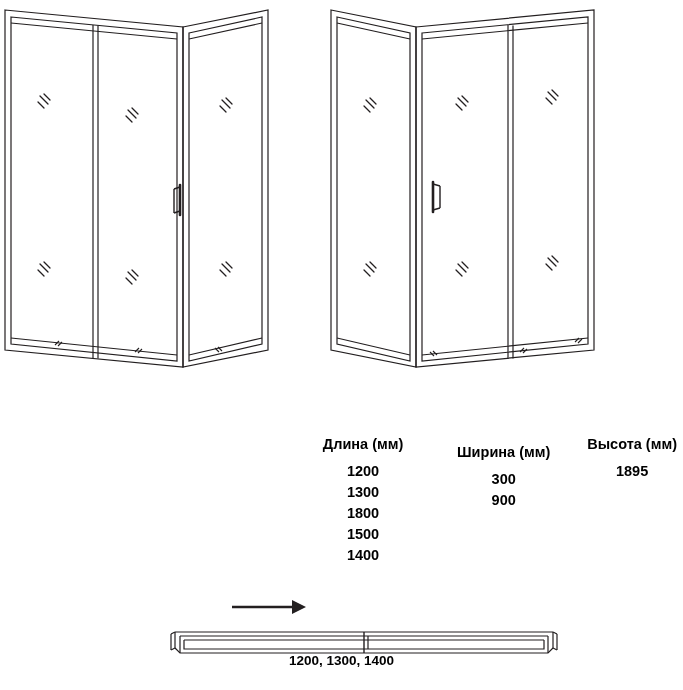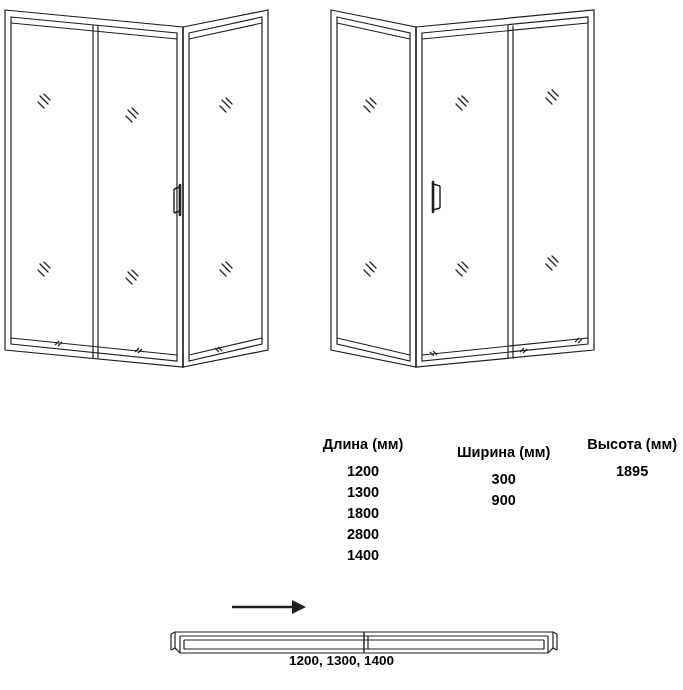--- a/index.html
+++ b/index.html
@@ -169,21 +169,21 @@
     </g>
   </svg>
 
   <div class="spec-table">
 
     <div class="spec-col len">
       <div class="spec-head">Длина (мм)</div>
       <div class="spec-val">1200</div>
       <div class="spec-val">1300</div>
       <div class="spec-val">1800</div>
-      <div class="spec-val">2800</div>
+      <div class="spec-val">1500</div>
       <div class="spec-val">1400</div>
     </div>
 
     <div class="spec-col wid">
       <div class="spec-head">Ширина (мм)</div>
       <div class="spec-val">300</div>
       <div class="spec-val">900</div>
     </div>
 
     <div class="spec-col hei">

